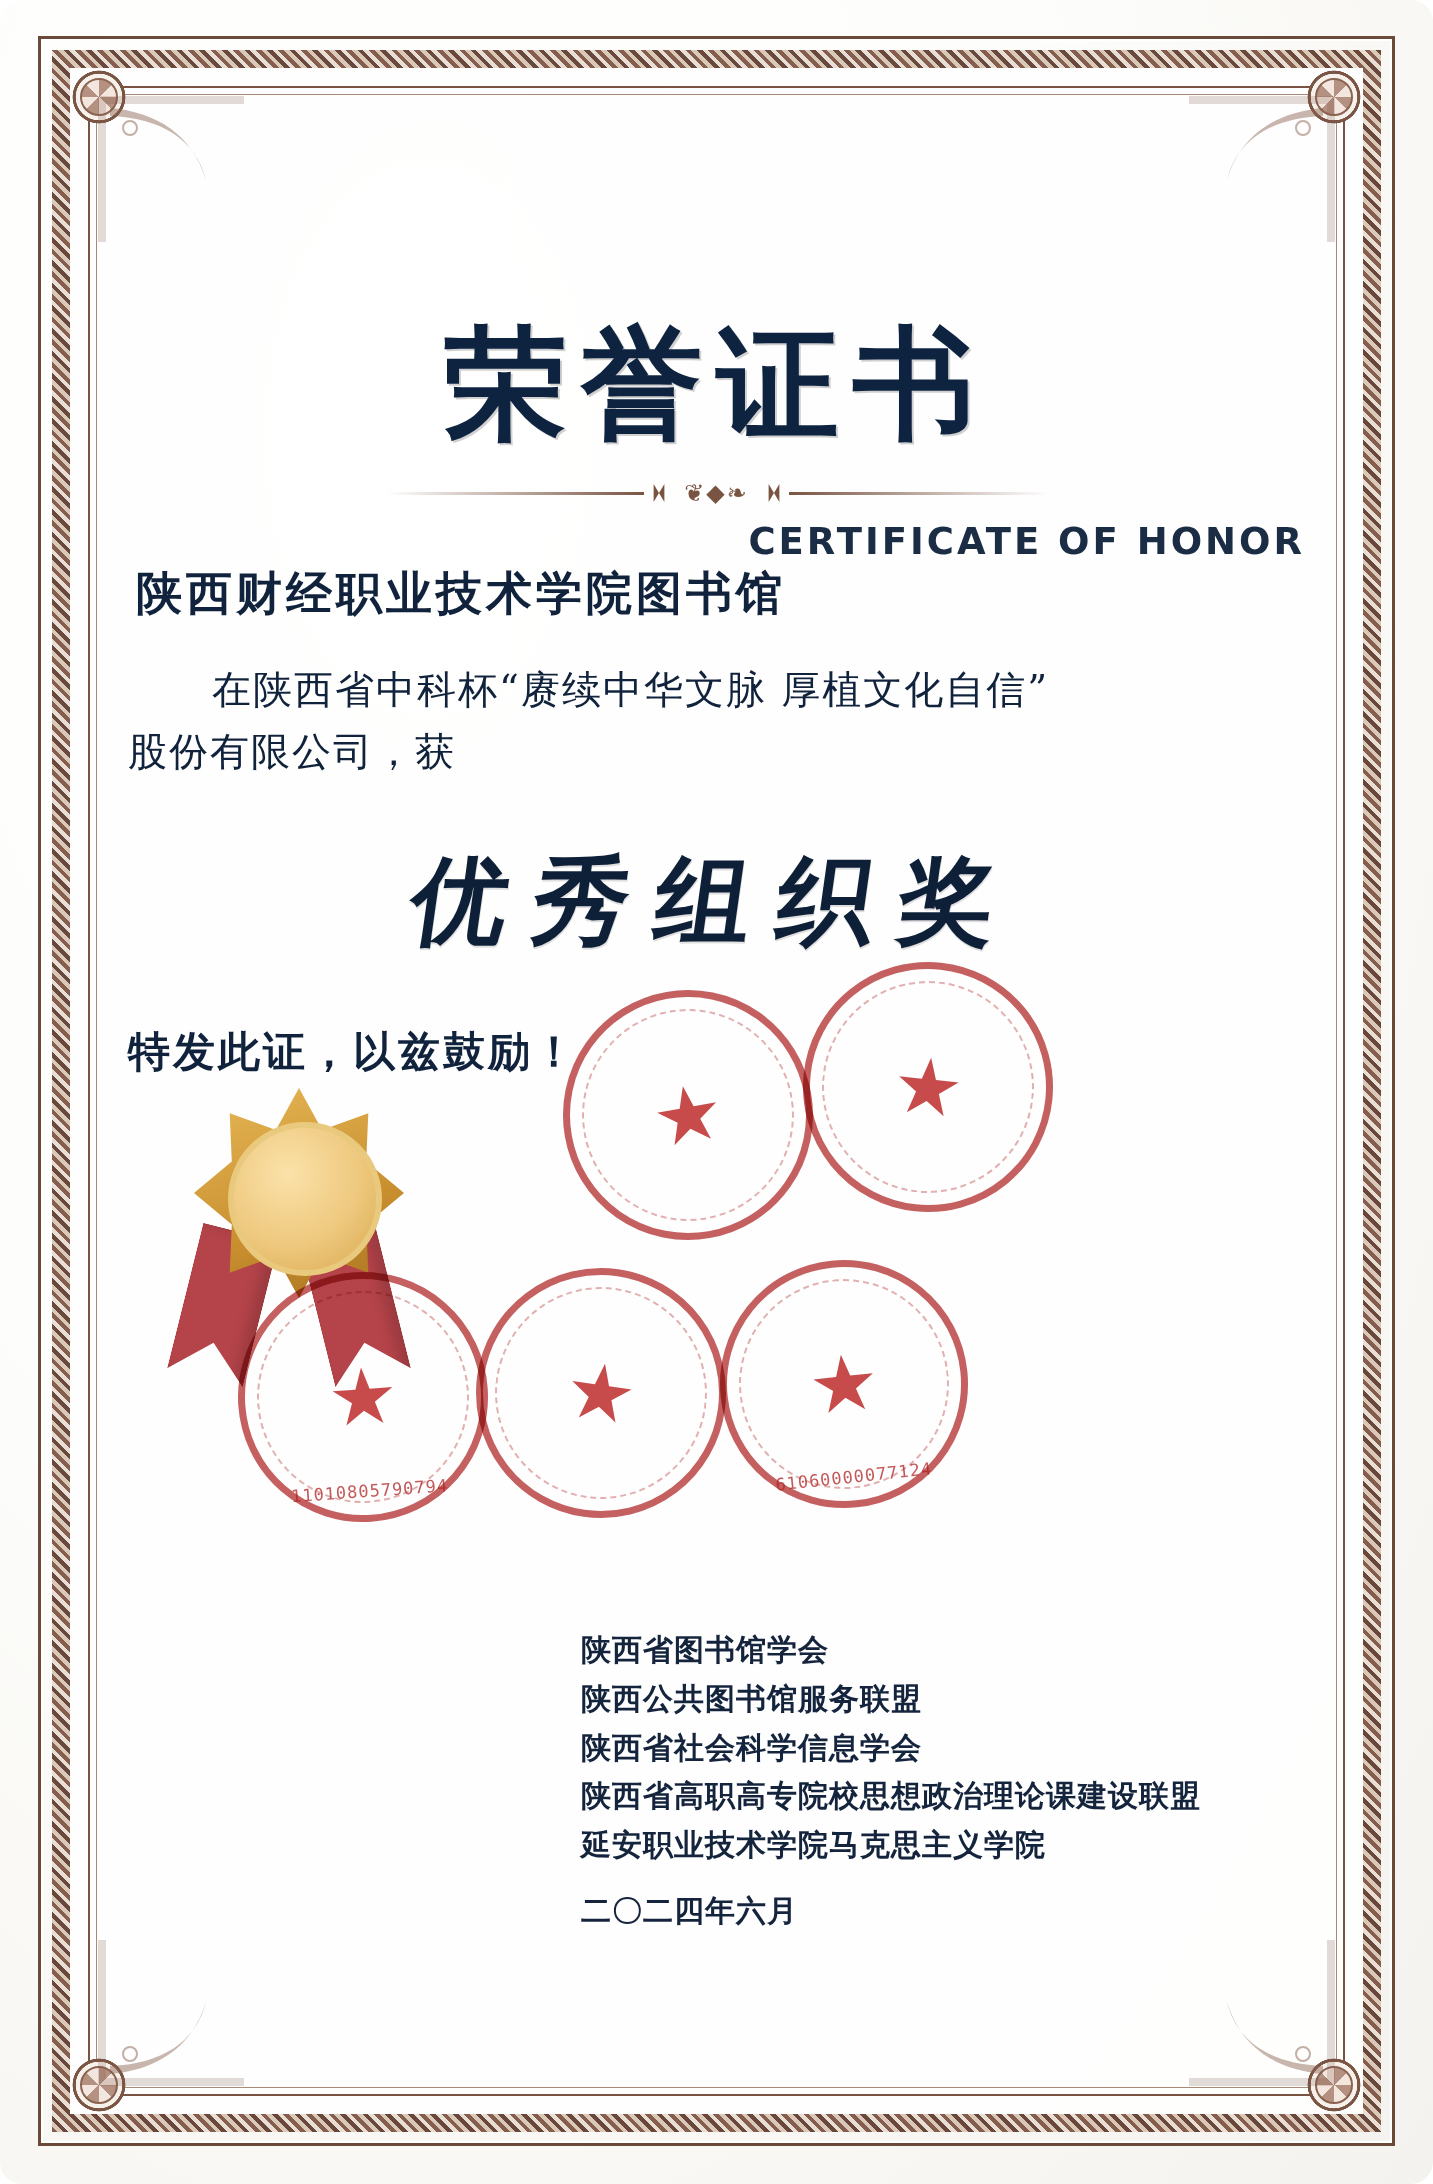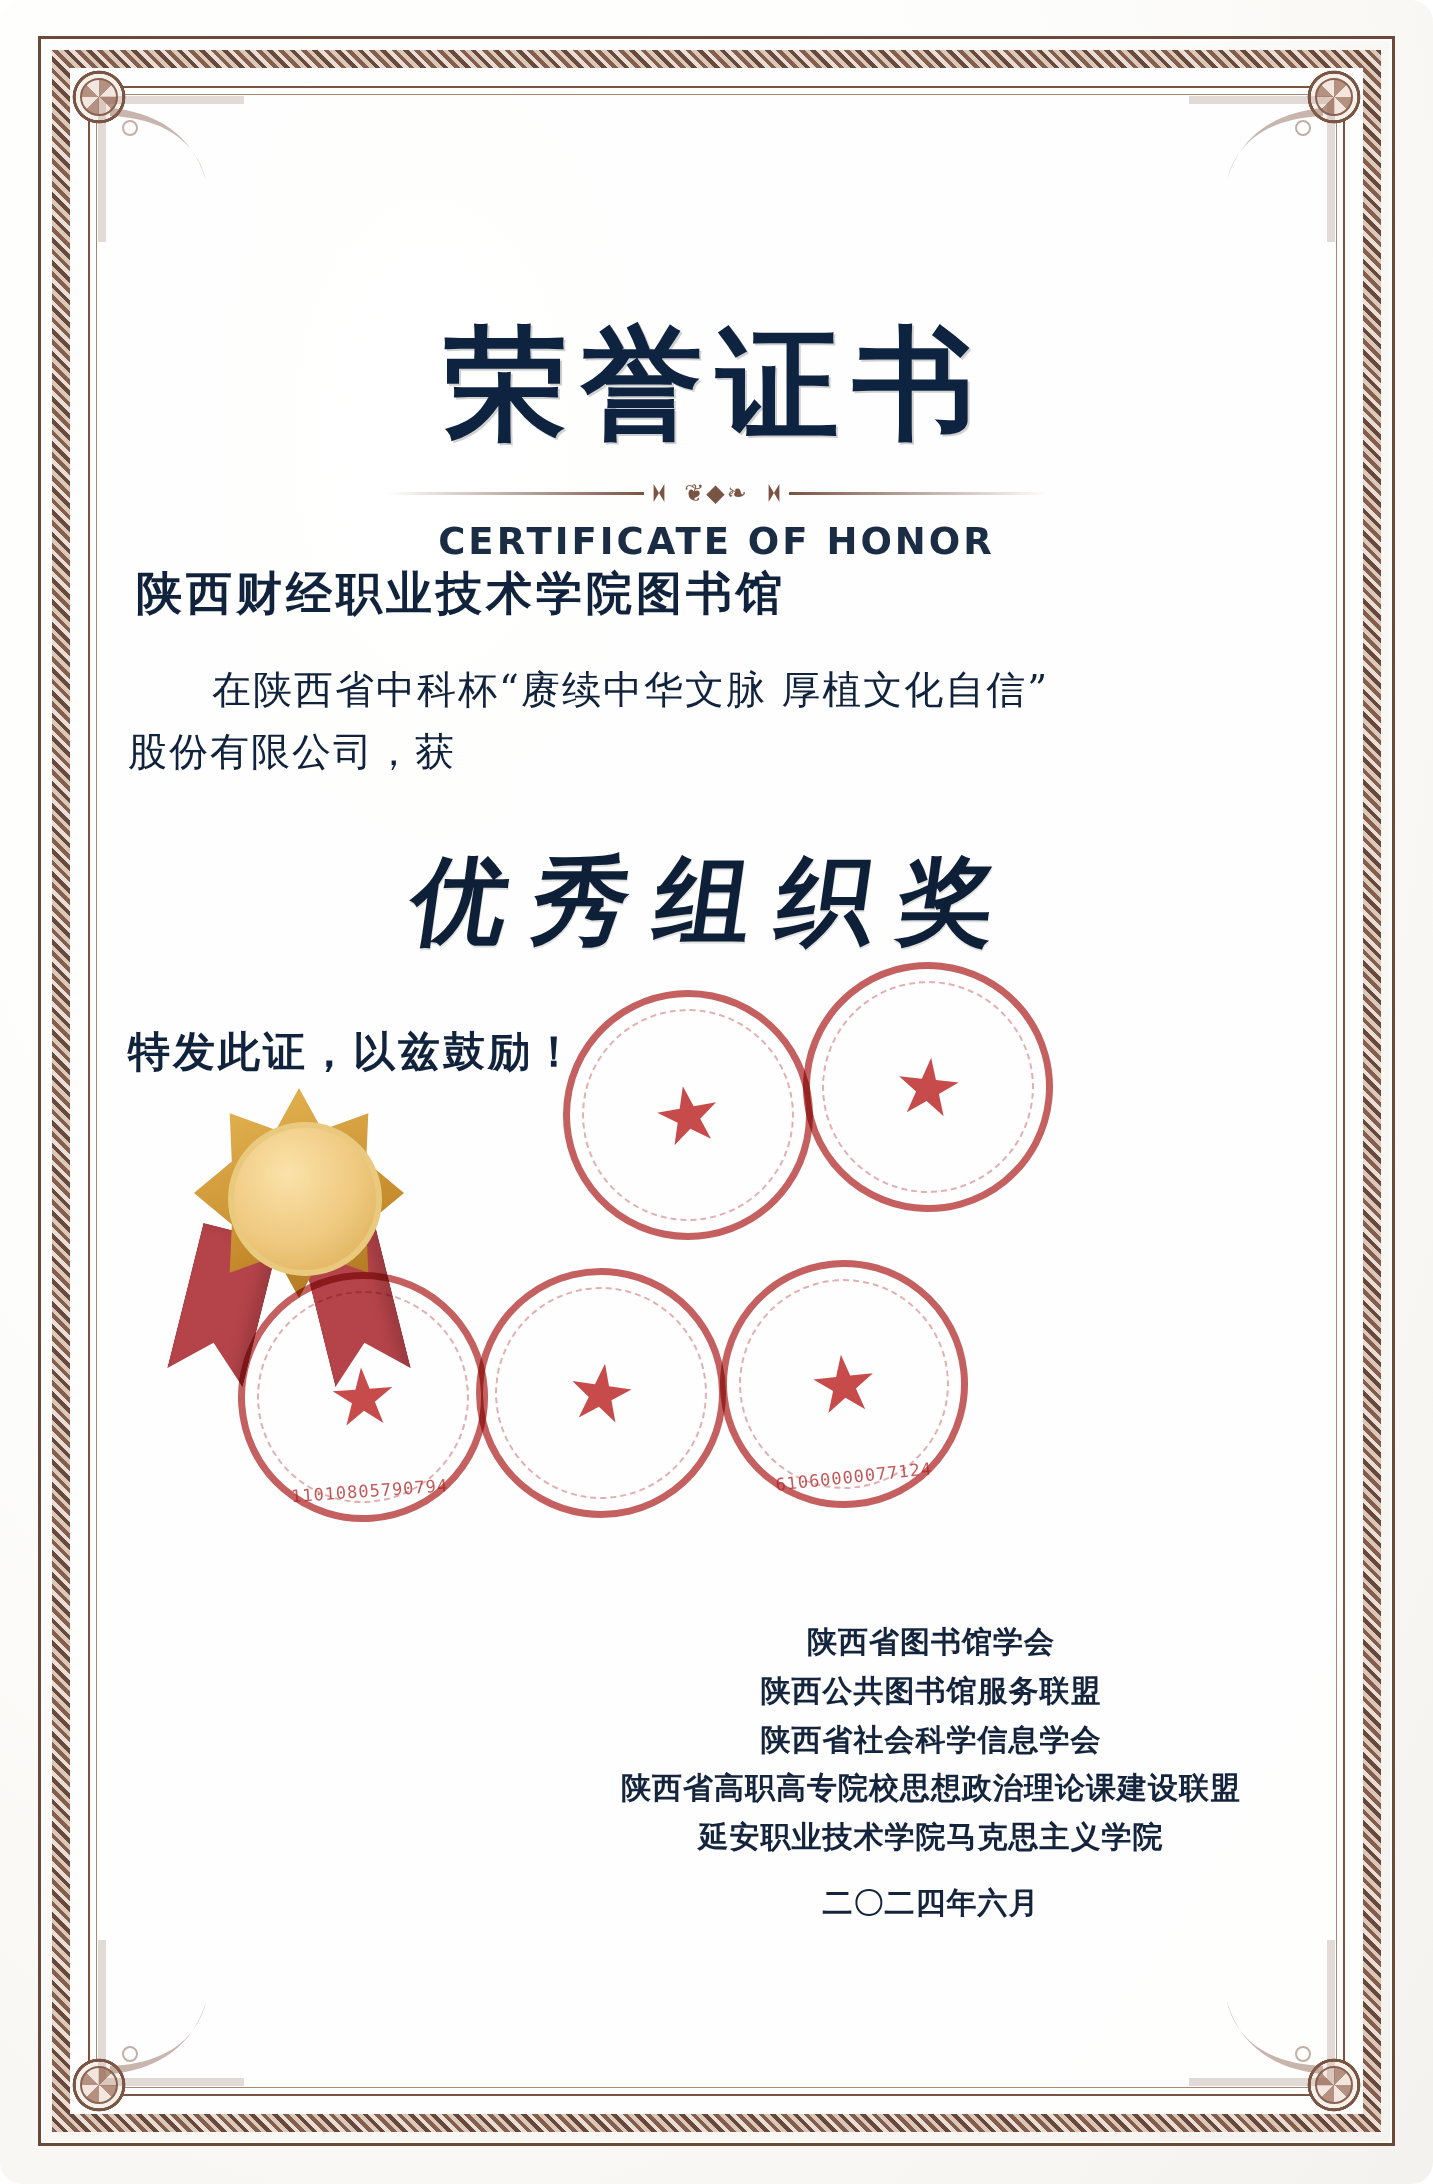--- a/index.html
+++ b/index.html
@@ -87,21 +87,21 @@
   .divider .bar.right{background:linear-gradient(270deg,rgba(122,84,66,0),#7a5442);}
   .divider .dia{
     width:0;height:0;margin:0 6px;
     border:9px solid transparent;border-left-color:#7a5442;border-right-color:#7a5442;
     transform:scaleX(.6);
   }
   .divider .orn{
     margin:0 10px;color:#7a5442;font-size:24px;letter-spacing:2px;line-height:1;
   }
   .subtitle{
-    text-align:center;margin-top:10px;
+    text-align:right;margin-top:10px;
     font-size:37px;font-weight:bold;letter-spacing:3px;color:#1b2d45;
   }
 
   .recipient{
     font-size:46px;font-weight:bold;color:#11233c;
     letter-spacing:4px;
     font-family:"DejaVu Serif","Liberation Serif",serif;
     padding-left:8px;
   }
   .body-text{
@@ -120,22 +120,22 @@
     text-shadow:1px 2px 0 rgba(0,0,0,.12);
   }
   .closing{
     margin-top:56px;
     font-size:42px;font-weight:bold;color:#11233c;letter-spacing:3px;
     font-family:"DejaVu Serif","Liberation Serif",serif;
   }
 
   
   .signers{
-    position:absolute;right:24px;bottom:126px;width:700px;
-    text-align:center;color:#14243d;
+    position:absolute;right:24px;bottom:118px;width:700px;
+    color:#14243d;
   }
   .signers div{
     font-size:30px;font-weight:bold;line-height:1.62;letter-spacing:1px;
     font-family:"DejaVu Sans","Liberation Sans",sans-serif;
   }
   .sign-date{margin-top:18px;letter-spacing:6px;}
 
   
   .seal{
     position:absolute;border-radius:50%;

